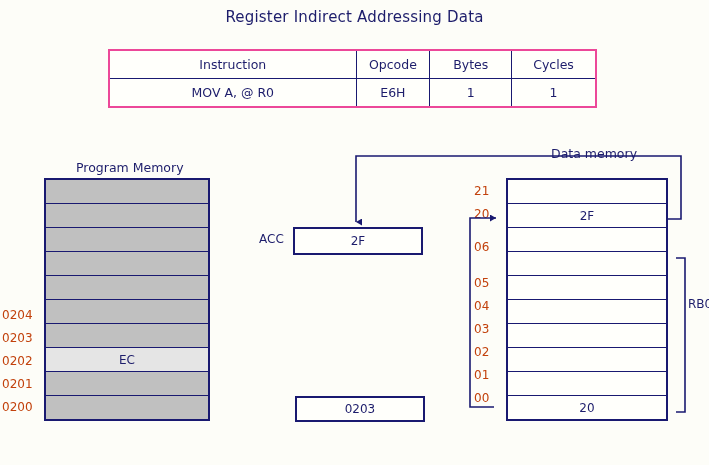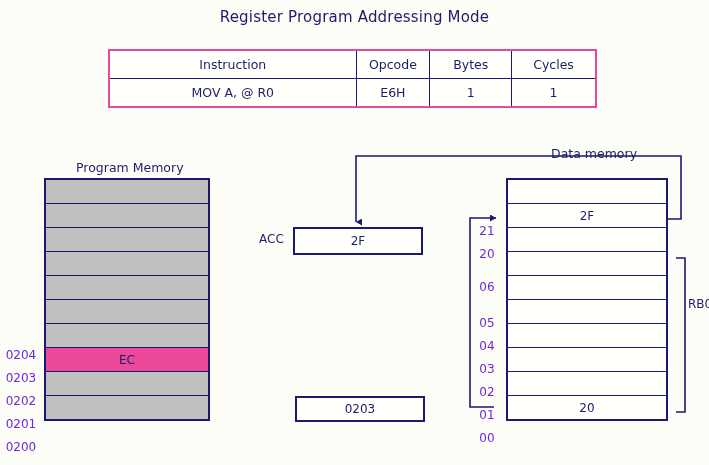--- a/index.html
+++ b/index.html
@@ -78,36 +78,35 @@
     color: #1d1d6b;
     padding: 0;
     height: 23px;
   }
 
   #prog-mem {
     left: 44px; top: 178px;
     width: 166px;
   }
   #prog-mem td { background: #c0c0c0; }
-  #prog-mem td.filled { background: #ec4899; }
+  #prog-mem td.filled { background: #e5e5e5; }
 
   #data-mem {
     left: 506px; top: 178px;
     width: 162px;
   }
   #data-mem td { background: #fffffb; }
 
   
   .addr {
     position: absolute;
     font-size: 12px;
-    color: #6d28d9;
-    text-align: center;
+    color: #c2410c;
+    text-align: left;
     white-space: nowrap;
-    margin-top: 40px;
   }
   .pm-addr { width: 38px; left: 2px; }
   .dm-addr { width: 26px; left: 474px; }
 
   
   #acc-label {
     position: absolute;
     left: 259px; top: 232px;
     font-size: 12px;
     color: #1d1d6b;
@@ -169,21 +168,21 @@
     color: #e8e8de;
     font-style: italic;
     letter-spacing: 1px;
   }
 </style>
 </head>
 <body>
 
 <div class="stage">
 
-  <div id="page-title">Register Program Addressing Mode</div>
+  <div id="page-title">Register Indirect Addressing Data</div>
 
   <table id="instr-table">
     <tbody>
       <tr>
         <td class="c-instr">Instruction</td>
         <td class="c-op">Opcode</td>
         <td class="c-by">Bytes</td>
         <td class="c-cy">Cycles</td>
       </tr>
       <tr>

